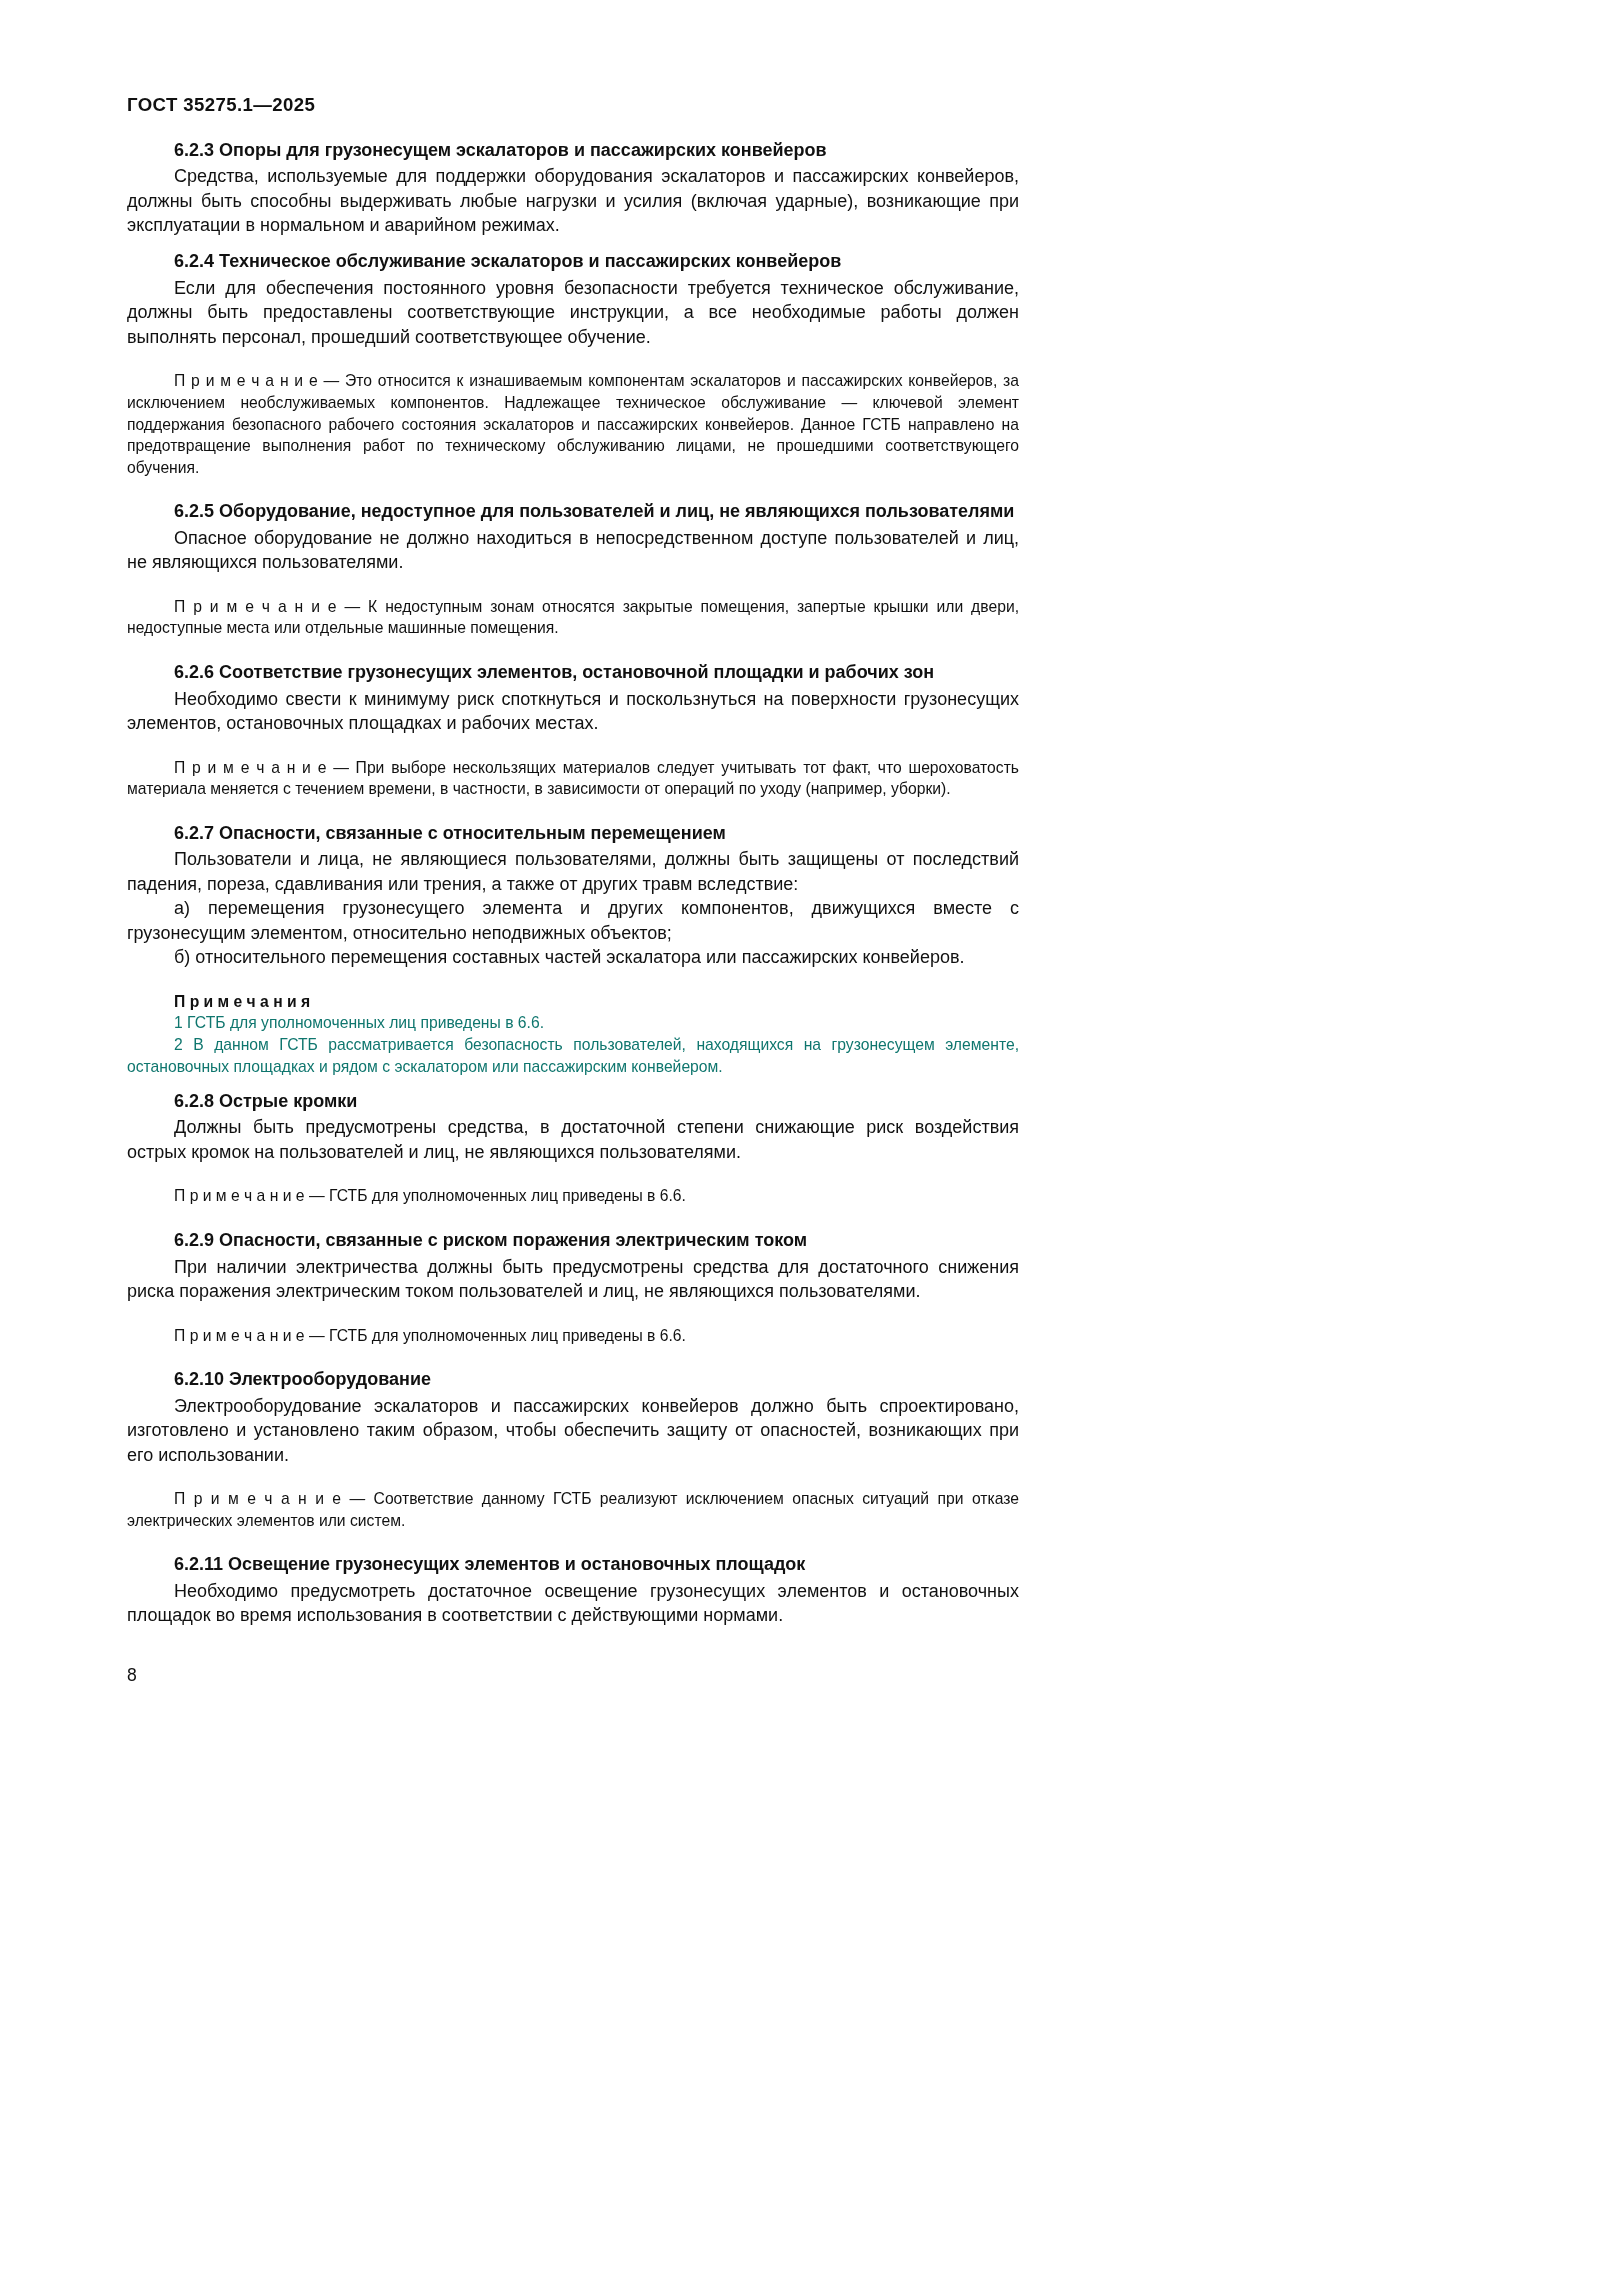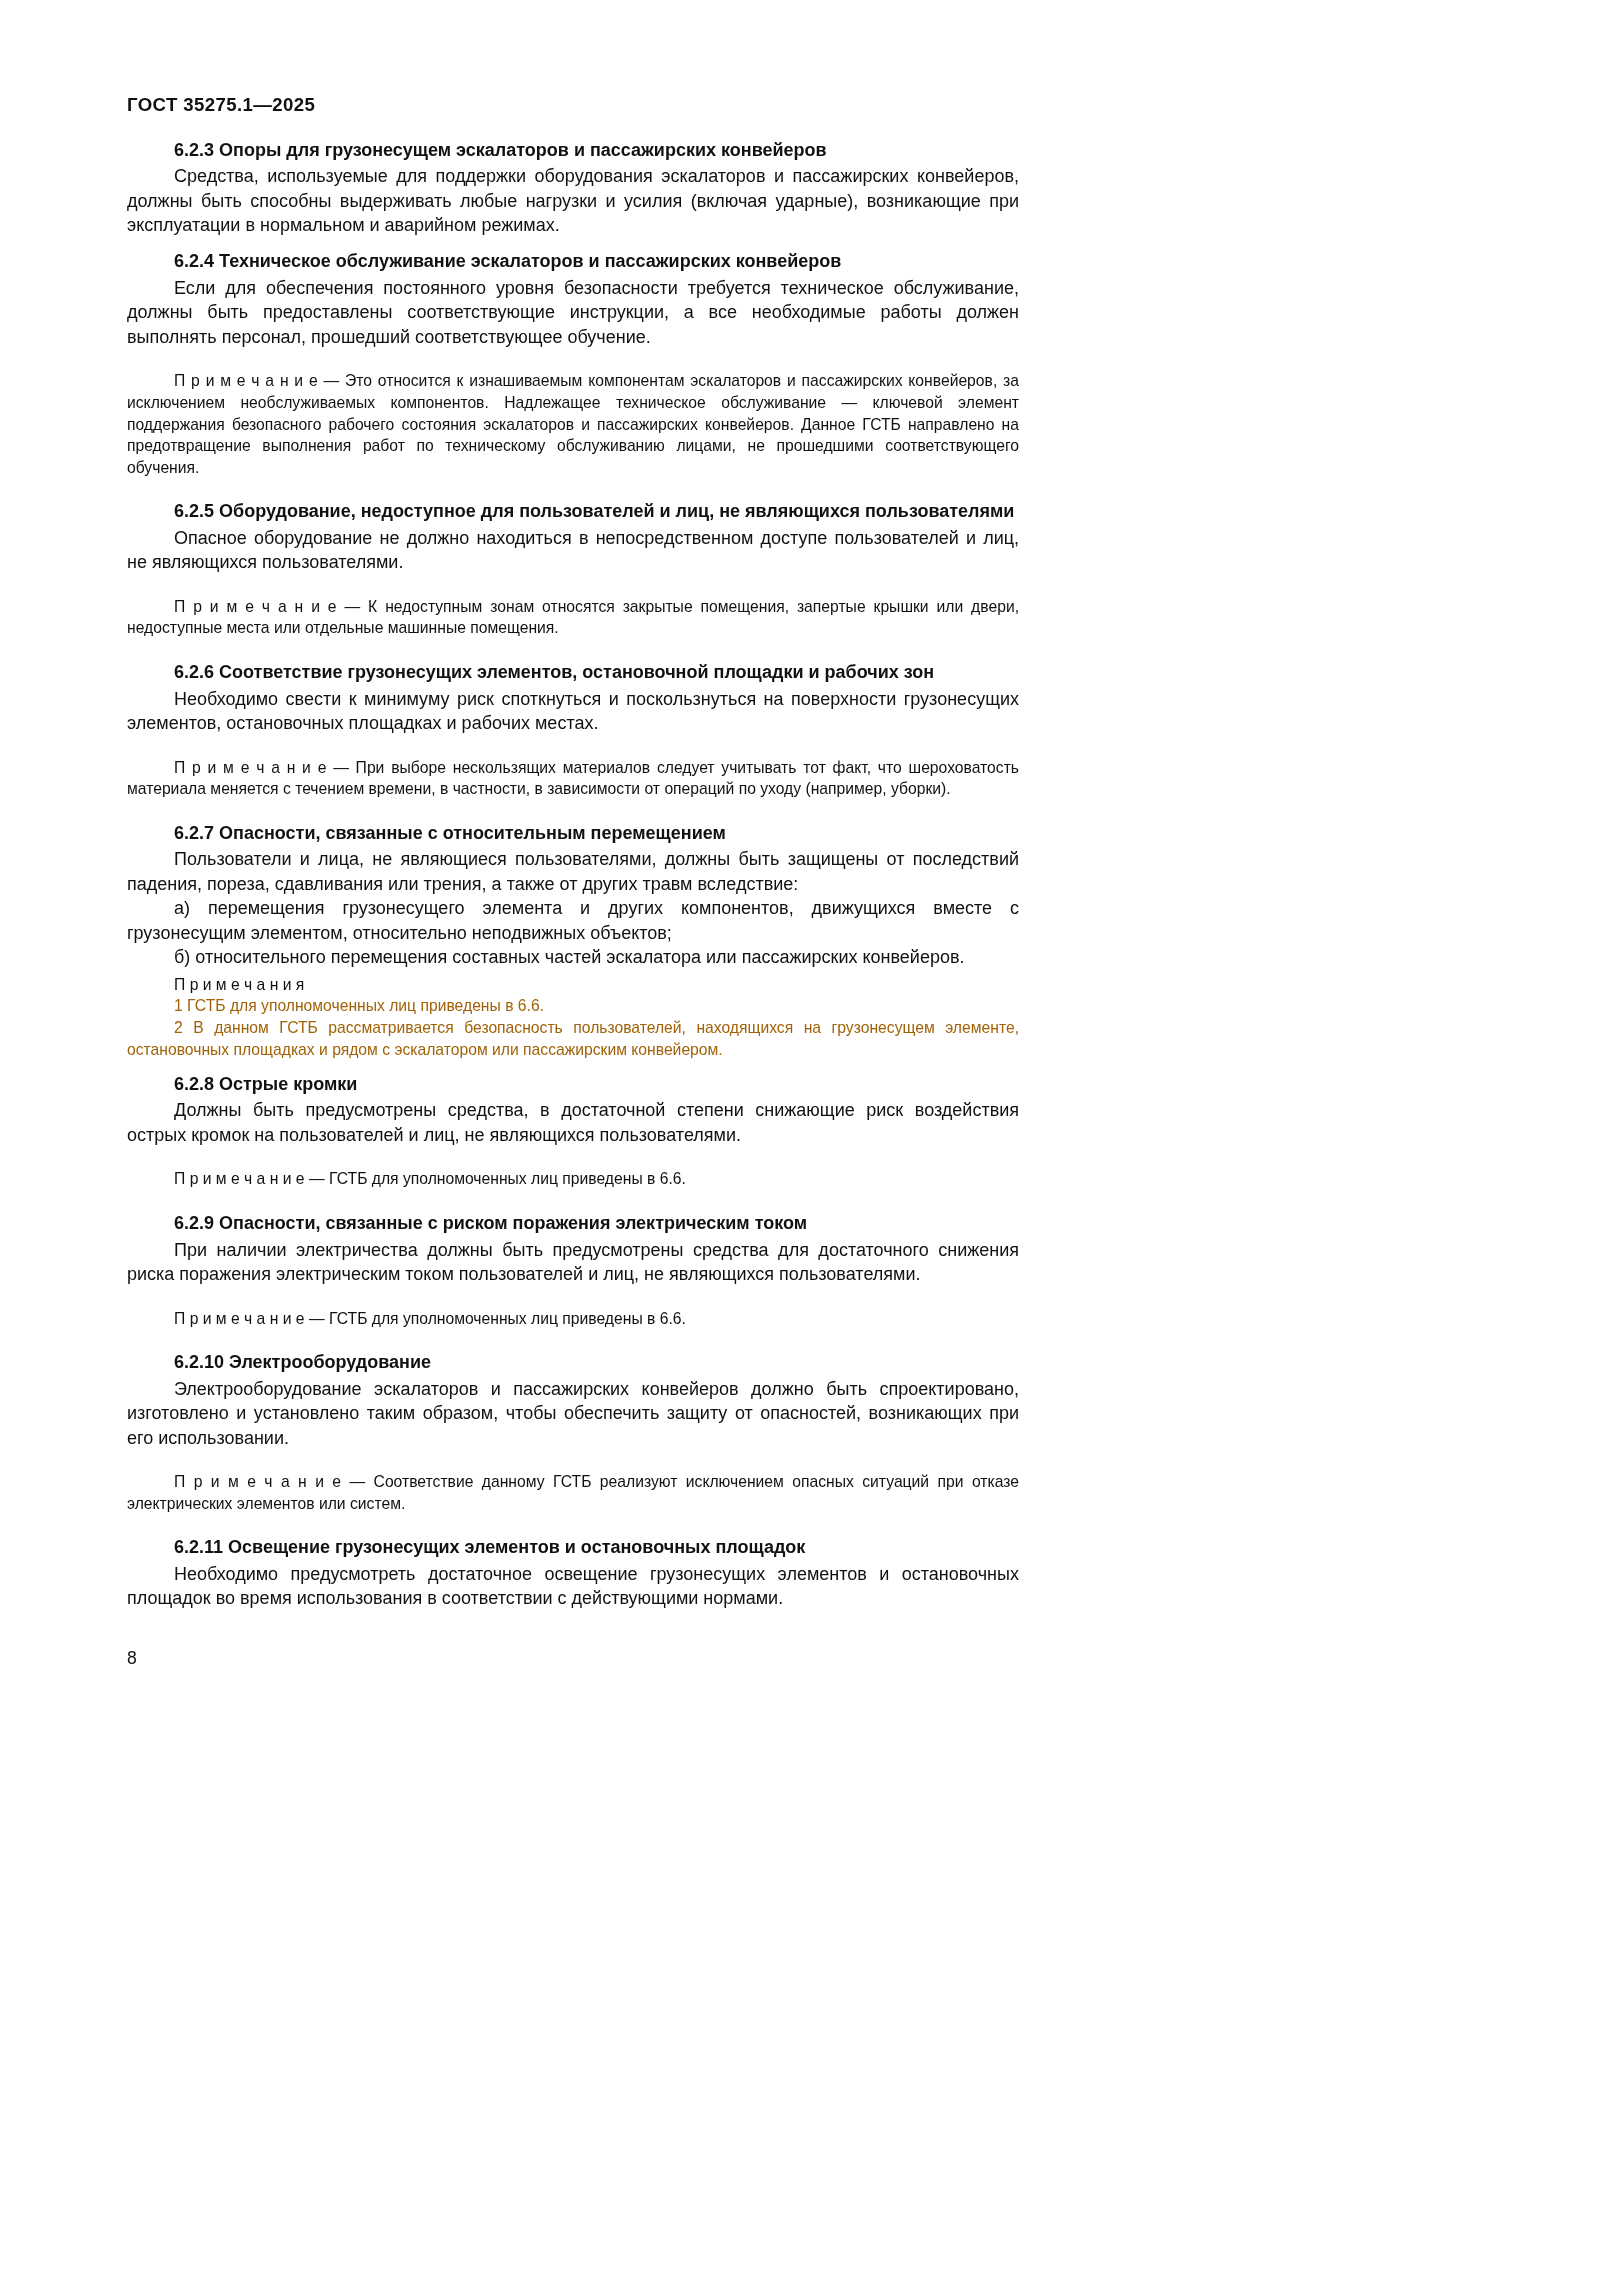--- a/index.html
+++ b/index.html
@@ -46,29 +46,30 @@
     line-height: 21.6px;
     text-align: justify;
     text-indent: 47px;
     margin: 21px 0;
     color: #111111;
   }
   .note-title {
     font-size: 15.7px;
     line-height: 21.6px;
     text-indent: 47px;
-    margin-top: 4px;
+    margin-top: 21px;
     color: #111111;
+    font-weight: bold;
   }
   .note-item {
     font-size: 15.7px;
     line-height: 21.6px;
     text-align: justify;
     text-indent: 47px;
-    color: #a16207;
+    color: #0f766e;
   }
   .note-item.last { margin-bottom: 10.8px; }
   .page-number {
     font-size: 17.6px;
     margin-top: 37px;
     color: #111111;
   }
 </style>
 </head>
 <body>

